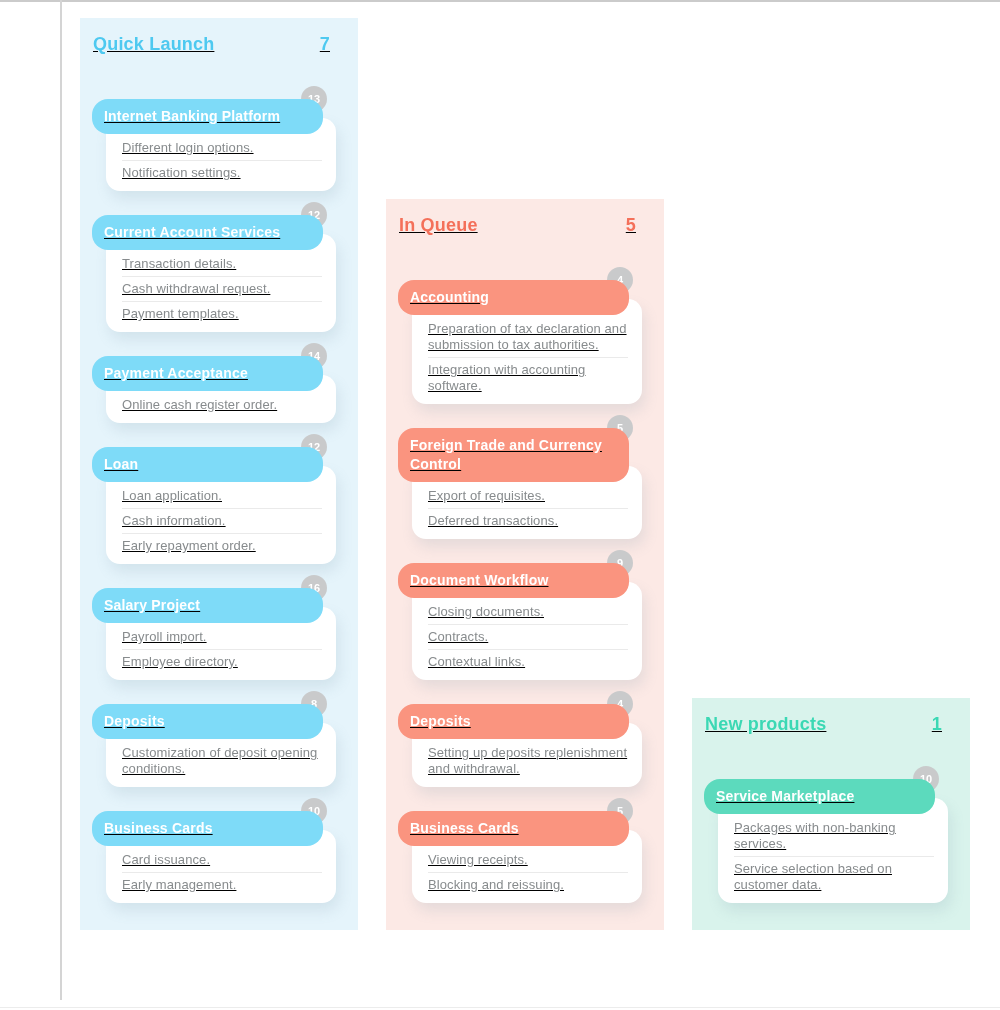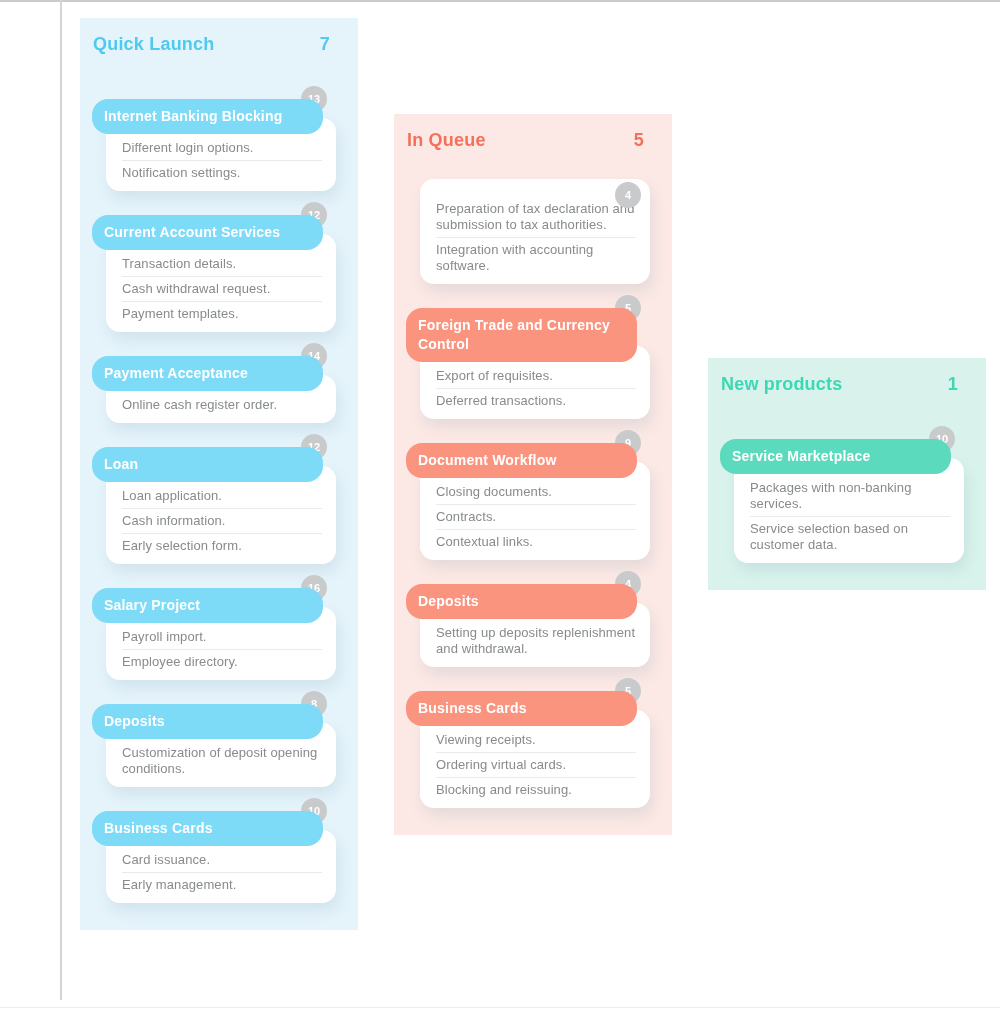--- a/index.html
+++ b/index.html
@@ -17,21 +17,21 @@
   .v-line {
     position:absolute; top:0; left:60px; width:2px; height:1000px;
     background:#d4d4d4;
   }
   .bottom-line {
     position:absolute; top:1007px; left:0; width:1000px; height:1px;
     background:#ececec;
   }
   .board {
     position:absolute; left:80px; top:18px;
-    display:flex; gap:36px; align-items:center;
+    display:flex; gap:28px; align-items:flex-end;text-decoration:underline;
   }
   .column {
     width:278px;
     background:var(--col-bg);
     padding:16px 0 27px 0;
   }
   .column-head {
     display:flex; justify-content:space-between; align-items:baseline;
     margin:0 28px 0 13px;
     color:var(--accent);
@@ -86,21 +86,21 @@
   <div class="bottom-line"></div>
   <main class="board">
   <section class="column" style="--col-bg: #E5F4FB; --accent: #4EC9F0; --header-bg: #7EDBF8; --badge-bg: #C9CACB;">
     <header class="column-head">
       <span class="col-title">Quick Launch</span>
       <span class="col-count">7</span>
     </header>
     <div class="cards">
   <article class="card">
     <span class="badge">13</span>
-    <div class="card-header">Internet Banking Blocking</div>
+    <div class="card-header">Internet Banking Platform</div>
     <div class="card-body">
   <div class="item">Different login options.</div>
 
   <div class="item">Notification settings.</div>
 </div>
   </article>
 
   <article class="card">
     <span class="badge">12</span>
     <div class="card-header">Current Account Services</div>
@@ -123,21 +123,21 @@
   </article>
 
   <article class="card">
     <span class="badge">12</span>
     <div class="card-header">Loan</div>
     <div class="card-body">
   <div class="item">Loan application.</div>
 
   <div class="item">Cash information.</div>
 
-  <div class="item">Early selection form.</div>
+  <div class="item">Early repayment order.</div>
 </div>
   </article>
 
   <article class="card">
     <span class="badge">16</span>
     <div class="card-header">Salary Project</div>
     <div class="card-body">
   <div class="item">Payroll import.</div>
 
   <div class="item">Employee directory.</div>
@@ -165,20 +165,21 @@
   </section>
 
   <section class="column" style="--col-bg: #FCE9E5; --accent: #F4705A; --header-bg: #FA947F; --badge-bg: #C9CACB;">
     <header class="column-head">
       <span class="col-title">In Queue</span>
       <span class="col-count">5</span>
     </header>
     <div class="cards">
   <article class="card">
     <span class="badge">4</span>
+    <div class="card-header">Accounting</div>
     <div class="card-body">
   <div class="item">Preparation of tax declaration and submission to tax authorities.</div>
 
   <div class="item">Integration with accounting software.</div>
 </div>
   </article>
 
   <article class="card">
     <span class="badge">5</span>
     <div class="card-header">Foreign Trade and Currency Control</div>
@@ -208,21 +209,20 @@
   <div class="item">Setting up deposits replenishment and withdrawal.</div>
 </div>
   </article>
 
   <article class="card">
     <span class="badge">5</span>
     <div class="card-header">Business Cards</div>
     <div class="card-body">
   <div class="item">Viewing receipts.</div>
 
-  <div class="item">Ordering virtual cards.</div>
 
   <div class="item">Blocking and reissuing.</div>
 </div>
   </article>
 </div>
   </section>
 
   <section class="column" style="--col-bg: #D9F3EC; --accent: #3BD8B4; --header-bg: #5CDABD; --badge-bg: #C9CACB;">
     <header class="column-head">
       <span class="col-title">New products</span>

